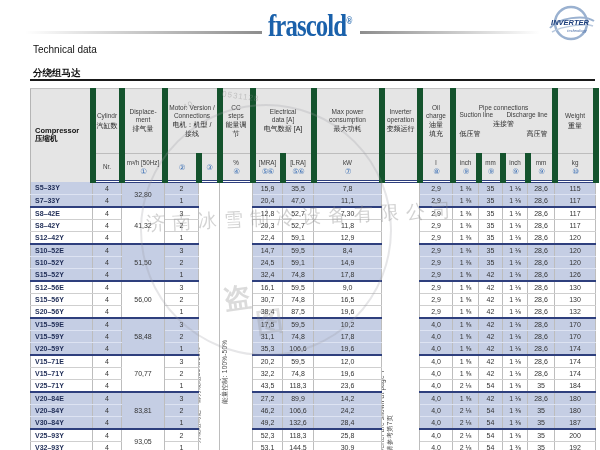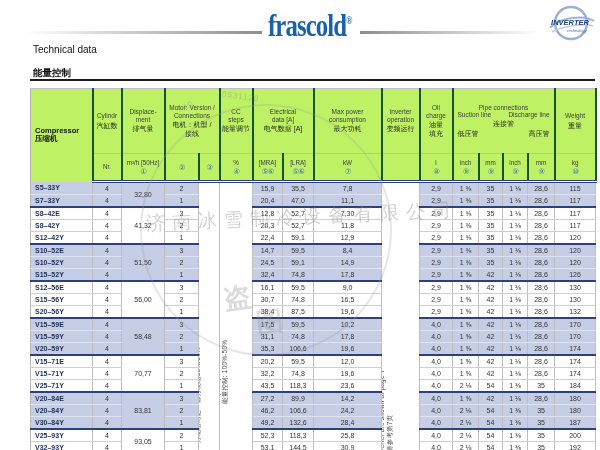--- a/index.html
+++ b/index.html
@@ -22,22 +22,22 @@
   
   .h-en{left:33px;top:44px;font-size:10px;font-weight:normal;color:#111;}
   .h-zh{left:33px;top:67px;font-size:9.5px;font-weight:bold;color:#111;}
   .h-rule{left:30px;top:79px;width:565px;height:2px;background:#1a1a1a;}
 
   
   .tblwrap{left:30px;top:88px;width:565px;}
   table{border-collapse:collapse;table-layout:fixed;width:565px;
         border-left:1px solid #b5b5b5;border-right:1px solid #b5b5b5;border-top:1px solid #c2c2c2;}
   th,td{padding:0;margin:0;overflow:hidden;}
-  thead th{border-right:2px solid #14532d;vertical-align:middle;text-align:center;
-        font-weight:normal;background:#bef264;}
+  thead th{border-right:6px solid #14532d;vertical-align:middle;text-align:center;
+        font-weight:normal;background:#e5e5e5;}
   thead tr.hmain th{height:64px;}
   thead tr.hunits th{height:26px;border-top:1px solid #bdbdbd;border-bottom:3px double var(--navy);}
   th .en{display:block;font-size:6.5px;line-height:7.5px;color:#3c3c3c;white-space:pre-line;}
   th .zh{display:block;font-size:7px;line-height:8.5px;color:#1d1d1d;white-space:pre-line;margin-top:2px;}
   th.compressor{text-align:left;padding-left:4px;}
   th.compressor .en,th.compressor .zh{font-weight:bold;font-size:7.5px;color:#111;margin-top:0;}
   .pipe-sub{display:flex;justify-content:space-between;padding:0 4px;}
   .pipe-sub span{font-size:6.5px;color:#3c3c3c;}
   .pipe-sub.zh2 span{font-size:7px;color:#1d1d1d;}
   .unit{display:block;font-size:6.3px;color:#3c3c3c;line-height:8px;}
@@ -79,21 +79,21 @@
   <svg width="52" height="42" viewBox="0 0 52 42">
     <circle cx="27" cy="20" r="16" fill="none" stroke="#9ab1d0" stroke-width="2.5"></circle>
     <path d="M6 25 C 14 15, 40 11, 50 18" fill="none" stroke="#9ab1d0" stroke-width="2"></path>
     <path d="M8 29 C 18 23, 42 20, 49 23" fill="none" stroke="#b9c9de" stroke-width="1.5"></path>
     <text x="26" y="22" text-anchor="middle" font-size="7.5" font-weight="bold" fill="#1d3f7c" font-family="Liberation Sans, sans-serif" id="badge-l1">INVERTER</text>
     <text x="33" y="29" text-anchor="middle" font-size="4" fill="#4a6ea8" font-family="Liberation Sans, sans-serif" id="badge-l2">technology</text>
   </svg>
 </div>
 
 <div class="abs h-en">Technical data</div>
-<div class="abs h-zh">能量控制</div>
+<div class="abs h-zh">分绕组马达</div>
 <div class="abs h-rule"></div>
 
 <div class="abs tblwrap">
 <table>
   <colgroup>
     <col style="width:62px">
         <col style="width:29px">
         <col style="width:43px">
         <col style="width:34px">
     <col style="width:21px">

